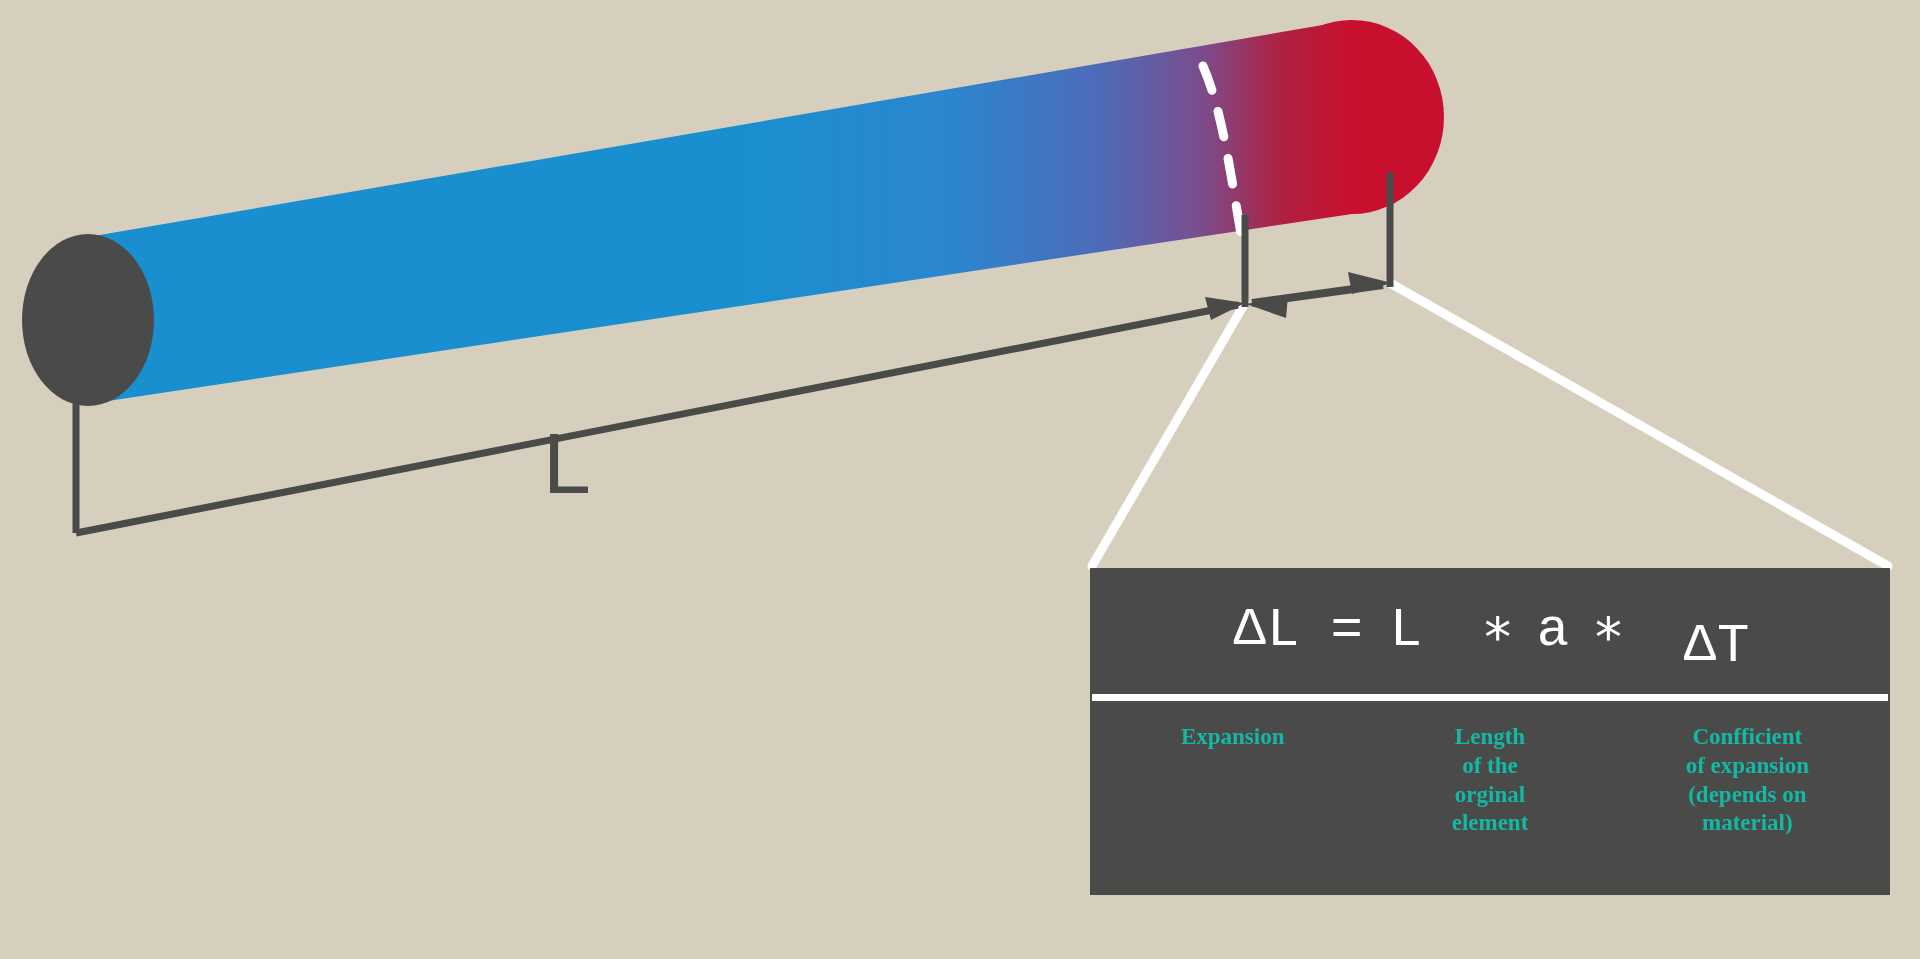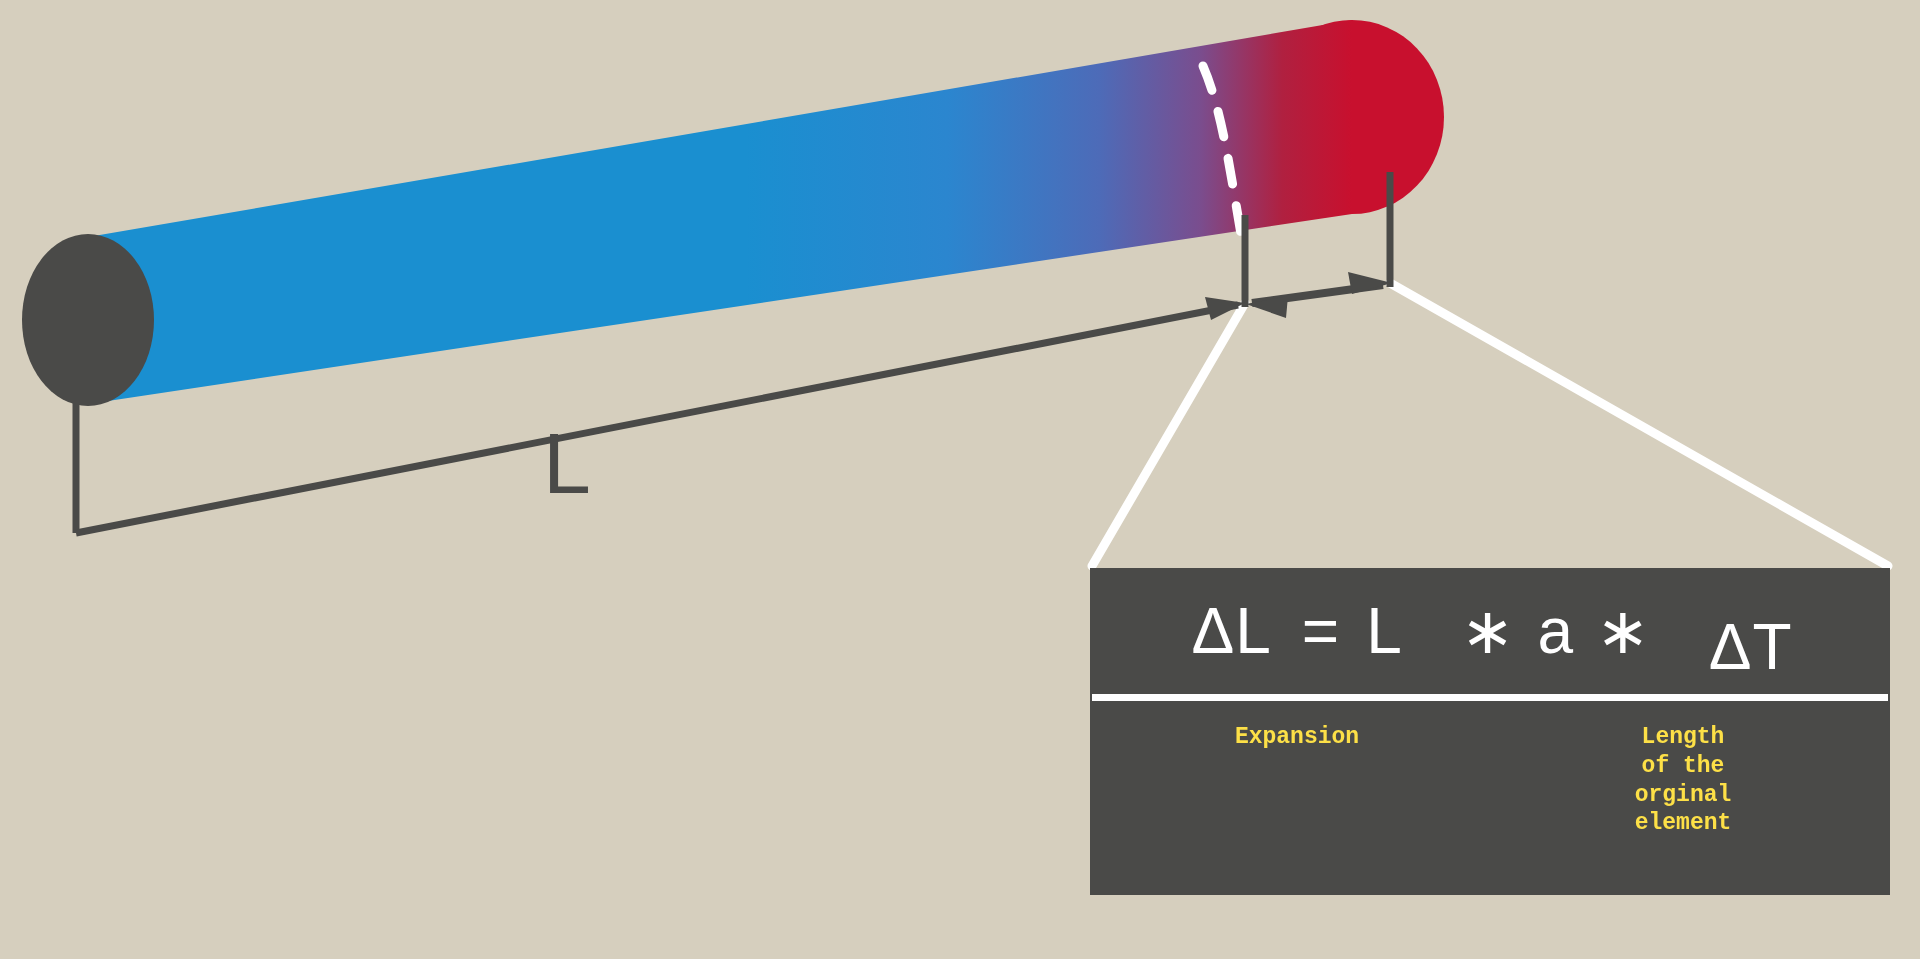--- a/index.html
+++ b/index.html
@@ -42,22 +42,22 @@
   .formula-row {
     height: 126px;
     display: flex;
     align-items: center;
     justify-content: center;
     padding: 0 18px 0 22px;
     box-sizing: border-box;
   }
   .formula-row .term {
     color: #ffffff;
-    font-family: Liberation Sans, sans-serif;
-    font-size: 64px;
+    font-family: Liberation Mono, monospace;
+    font-size: 54px;
     font-weight: 400;
     line-height: 1;
     letter-spacing: 1px;
     white-space: pre;
   }
   .f-dl      { flex: 0 0 auto; }
   .f-eq      { flex: 0 0 auto; margin-left: 30px; }
   .f-l       { flex: 0 0 auto; margin-left: 26px; }
   .f-star1   { flex: 0 0 auto; margin-left: 58px; font-size: 62px; }
   .f-a       { flex: 0 0 auto; margin-left: 22px; }
@@ -73,22 +73,22 @@
 
   .legend-row {
     flex: 1 1 auto;
     display: flex;
     padding: 22px 14px 0 14px;
     box-sizing: border-box;
   }
   .legend-cell {
     flex: 1 1 0;
     text-align: center;
-    color: #fde047;
-    font-family: Liberation Mono, monospace;
+    color: #14b8a6;
+    font-family: Liberation Serif, serif;
     font-size: 23px;
     font-weight: bold;
     line-height: 1.25;
     padding: 0 4px;
     box-sizing: border-box;
   }
   .legend-cell.first { text-align: center; }
 
   
   .lbl-L {
@@ -183,17 +183,18 @@
       <span class="term f-a">a</span>
       <span class="term f-star2">∗</span>
       <span class="term f-dt">ΔT</span>
     </div>
 
     <div class="divider"></div>
 
     <div class="legend-row">
       <div class="legend-cell first">Expansion</div>
       <div class="legend-cell">Length<br>of the<br>orginal<br>element</div>
+      <div class="legend-cell">Confficient<br>of expansion<br>(depends on<br>material)</div>
     </div>
 
   </div>
 
 </div>
 
 </body></html>

